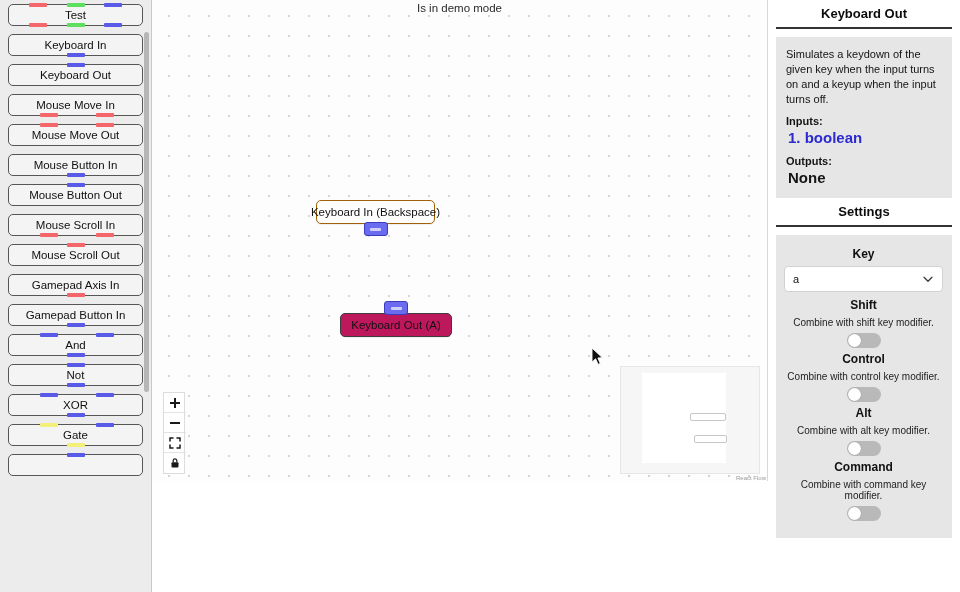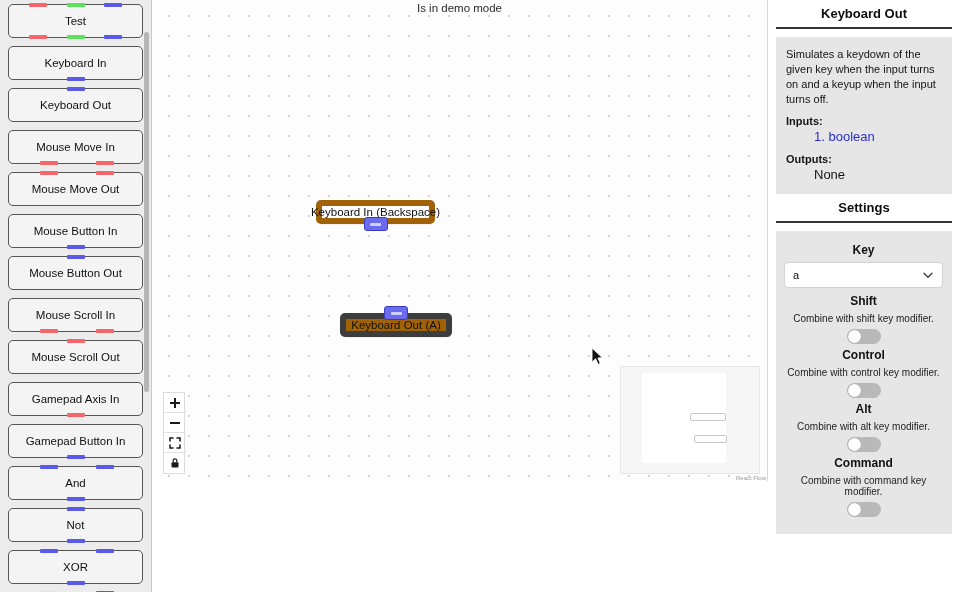--- a/index.html
+++ b/index.html
@@ -56,21 +56,21 @@
   #palette {
     position: relative;
     flex: 1 1 auto;
     overflow: hidden;
     padding: 4px 8px 0 8px;
   }
   #palette-inner { position: relative; }
 
   .pal-item {
     position: relative;
-    height: 34px;
+    height: 22px;
     margin-bottom: 8px;
     background: #f4f4f4;
     border: 1px solid #565656;
     border-radius: 5px;
     display: flex; align-items: center; justify-content: center;
     font-size: 11.5px; color: #101010;
     white-space: nowrap;
   }
   .port { position: absolute; width: 18px; height: 4px; border-radius: 1px; }
   .port.top { top: -2px; }
@@ -105,30 +105,30 @@
   }
   #demo-label {
     position: absolute; top: 2px; left: 0; right: 0;
     text-align: center;
     font-size: 11.5px; color: #2a2a2a;
     z-index: 4;
   }
 
   .node {
     position: absolute;
-    border: 6px solid #a16207;
+    border: 1px solid #a16207;
     border-radius: 5px;
     display: flex; align-items: center; justify-content: center;
     font-size: 11.5px; color: #111;
     white-space: nowrap;
     z-index: 5;
     box-shadow: 0 1px 1px rgba(0,0,0,0.06);
   }
   .node.plain { background: #fdfdfd; }
-  .node.selected { background: #a16207; border-color: #3d3d3d; }
+  .node.selected { background: #be185d; border-color: #3d3d3d; }
 
   .handle {
     position: absolute;
     width: 24px; height: 14px;
     background: #6b6bf0;
     border: 1px solid #3b3bbf;
     border-radius: 3px;
     display: flex; align-items: center; justify-content: center;
   }
   .handle .bar { width: 11px; height: 3px; background: #cfd0fa; border-radius: 1px; }
@@ -196,21 +196,21 @@
     padding: 6px 0 6px 0;
   }
   .insp-rule { height: 2px; background: #333333; margin-bottom: 8px; }
   .insp-box {
     background: #e6e6e6;
     padding: 10px 10px 12px 10px;
     font-size: 11px; color: #141414;
   }
   .insp-box p { line-height: 1.35; }
   .io-head { font-weight: bold; margin-top: 9px; font-size: 11px; }
-  .io-val { margin-left: 28px; margin-top: 2px; font-size: 13px; }
+  .io-val { margin-left: 2px; margin-top: 2px; font-size: 15px; font-weight: bold; }
   .io-val.link { color: #2b2bd0; }
   .settings-box { background: #e6e6e6; padding: 8px 9px 14px 8px; }
   .set-label {
     text-align: center; font-size: 12px; font-weight: bold;
     color: #111; margin: 4px 0 5px 0;
   }
   .set-desc { text-align: center; font-size: 10px; color: #222; margin-bottom: 5px; }
   .key-select {
     position: relative;
     height: 26px; background: #ffffff;

